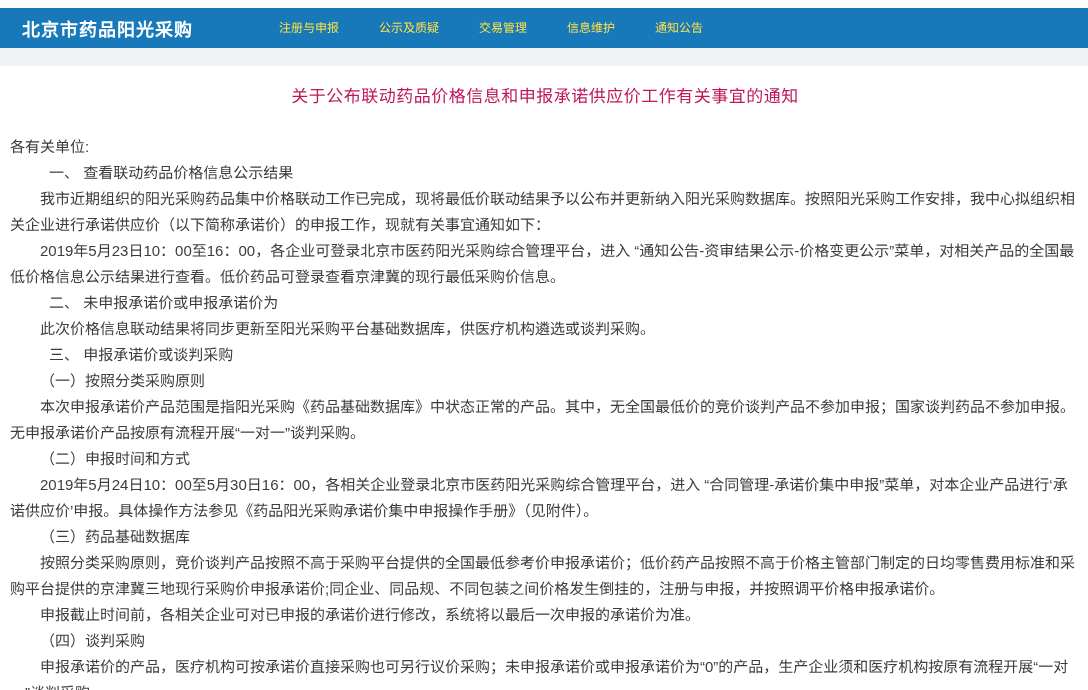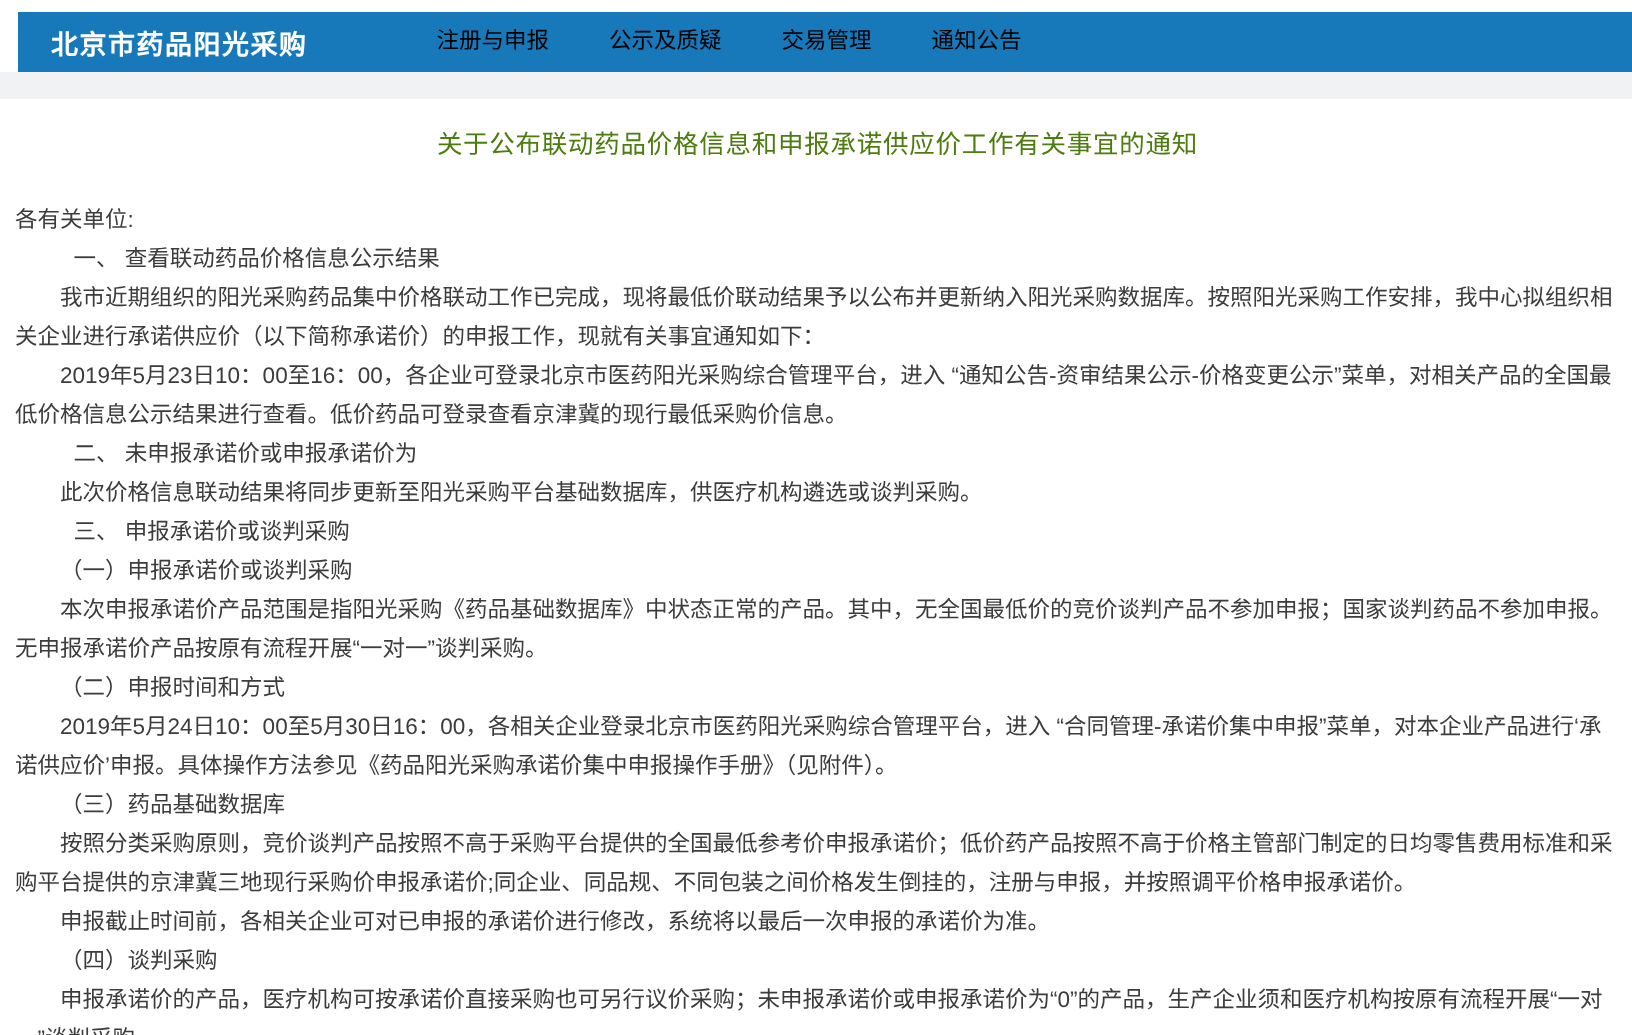--- a/index.html
+++ b/index.html
@@ -7,77 +7,78 @@
     --substrip-bg:#f1f2f4;
     --text-color:#3c3c3c;
   }
   html,body{margin:0;padding:0;background:#fff;}
   .page{
     position:relative;width:1088px;height:690px;overflow:hidden;background:#fff;
     font-family:"Liberation Sans","DejaVu Sans",sans-serif;color:var(--text-color);
   }
   
   .topbar{
-    position:absolute;top:8px;left:12px;right:0;height:40px;
+    position:absolute;top:8px;left:0;right:0;height:40px;
     background:var(--header-bg);display:flex;align-items:center;
   }
   .brand{
     color:#ffffff;font-weight:bold;font-size:18px;margin-left:22px;
     letter-spacing:1px;white-space:nowrap;cursor:pointer;
   }
   .nav{display:flex;margin-left:66px;}
   .nav-item{
-    color:#000000;font-size:15px;cursor:pointer;white-space:nowrap;
+    color:#fde047;font-size:12px;cursor:pointer;white-space:nowrap;
     padding:0 20px;line-height:40px;
   }
   
   .substrip{position:absolute;top:48px;left:0;right:0;height:18px;background:var(--substrip-bg);}
   
   .content{
     position:absolute;top:66px;left:10px;right:8px;
     font-size:15px;line-height:26px;color:var(--text-color);
   }
   .title{
-    text-align:center;font-size:17px;font-weight:400;color:#4d7c0f;
+    text-align:center;font-size:17px;font-weight:400;color:#be185d;
     margin:18px 0 24px 0;letter-spacing:0.5px;
   }
   .para{margin:0;}
   .indent-none{text-indent:0;}
   .indent-first{text-indent:2em;}
   .indent-heading{text-indent:2.6em;}
 </style>
 </head>
 <body>
 
 <div class="page">
 
   <div class="topbar">
     <div class="brand">北京市药品阳光采购</div>
     <nav class="nav">
         <span class="nav-item">注册与申报</span>
         <span class="nav-item">公示及质疑</span>
         <span class="nav-item">交易管理</span>
+        <span class="nav-item">信息维护</span>
         <span class="nav-item">通知公告</span>
       </nav>
   </div>
 
   <div class="substrip"></div>
 
   <div class="content">
     <h1 class="title">关于公布联动药品价格信息和申报承诺供应价工作有关事宜的通知</h1>
 
     <div>
         <p class="para indent-none">各有关单位:</p>
         <p class="para indent-heading">一、 查看联动药品价格信息公示结果</p>
         <p class="para indent-first">我市近期组织的阳光采购药品集中价格联动工作已完成，现将最低价联动结果予以公布并更新纳入阳光采购数据库。按照阳光采购工作安排，我中心拟组织相关企业进行承诺供应价（以下简称承诺价）的申报工作，现就有关事宜通知如下：</p>
         <p class="para indent-first">2019年5月23日10：00至16：00，各企业可登录北京市医药阳光采购综合管理平台，进入 “通知公告-资审结果公示-价格变更公示”菜单，对相关产品的全国最低价格信息公示结果进行查看。低价药品可登录查看京津冀的现行最低采购价信息。</p>
         <p class="para indent-heading">二、 未申报承诺价或申报承诺价为</p>
         <p class="para indent-first">此次价格信息联动结果将同步更新至阳光采购平台基础数据库，供医疗机构遴选或谈判采购。</p>
         <p class="para indent-heading">三、 申报承诺价或谈判采购</p>
-        <p class="para indent-first">（一）申报承诺价或谈判采购</p>
+        <p class="para indent-first">（一）按照分类采购原则</p>
         <p class="para indent-first">本次申报承诺价产品范围是指阳光采购《药品基础数据库》中状态正常的产品。其中，无全国最低价的竞价谈判产品不参加申报；国家谈判药品不参加申报。无申报承诺价产品按原有流程开展“一对一”谈判采购。</p>
         <p class="para indent-first">（二）申报时间和方式</p>
         <p class="para indent-first">2019年5月24日10：00至5月30日16：00，各相关企业登录北京市医药阳光采购综合管理平台，进入 “合同管理-承诺价集中申报”菜单，对本企业产品进行‘承诺供应价’申报。具体操作方法参见《药品阳光采购承诺价集中申报操作手册》（见附件）。</p>
         <p class="para indent-first">（三）药品基础数据库</p>
         <p class="para indent-first">按照分类采购原则，竞价谈判产品按照不高于采购平台提供的全国最低参考价申报承诺价；低价药产品按照不高于价格主管部门制定的日均零售费用标准和采购平台提供的京津冀三地现行采购价申报承诺价;同企业、同品规、不同包装之间价格发生倒挂的，注册与申报，并按照调平价格申报承诺价。</p>
         <p class="para indent-first">申报截止时间前，各相关企业可对已申报的承诺价进行修改，系统将以最后一次申报的承诺价为准。</p>
         <p class="para indent-first">（四）谈判采购</p>
         <p class="para indent-first">申报承诺价的产品，医疗机构可按承诺价直接采购也可另行议价采购；未申报承诺价或申报承诺价为“0”的产品，生产企业须和医疗机构按原有流程开展“一对一”谈判采购。</p>
       </div>
 

